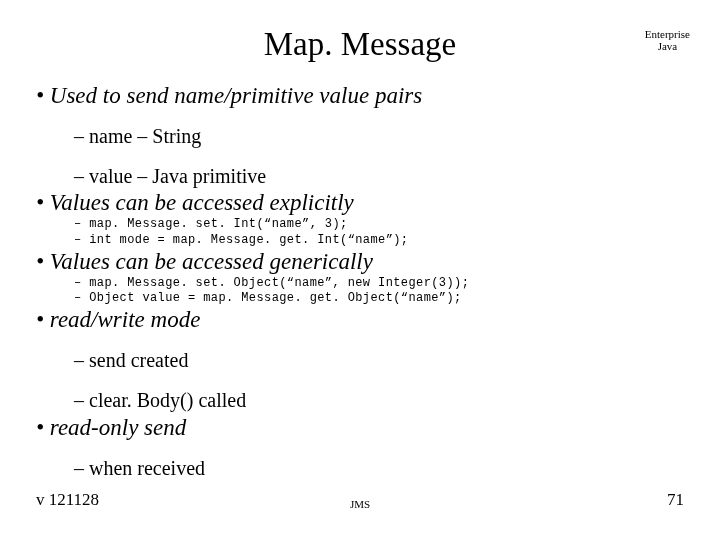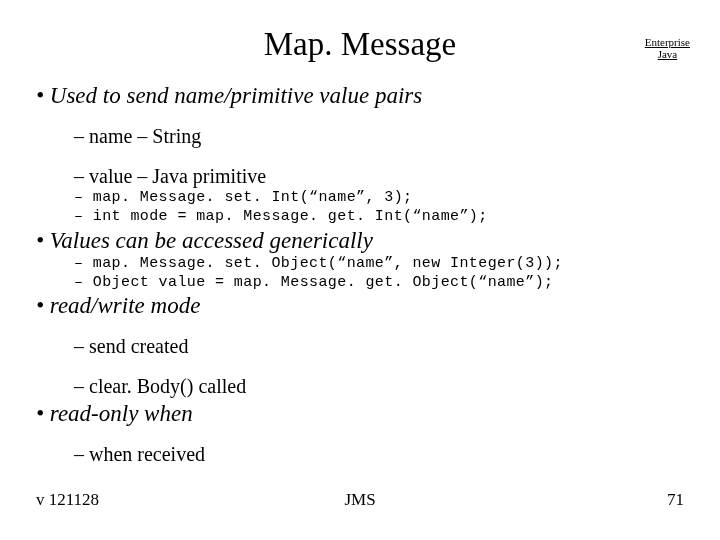--- a/index.html
+++ b/index.html
@@ -23,97 +23,97 @@
     position: absolute;
     top: 26px;
     left: 0;
     width: 720px;
     text-align: center;
     font-size: 33px;
     font-weight: normal;
   }
   .corner-label {
     position: absolute;
-    top: 36px;
+    top: 28px;
     right: 30px;
     font-size: 11px;
     line-height: 1.1;
     text-align: center;
-    text-decoration: underline;
   }
   .body {
     position: absolute;
     top: 82px;
     left: 36px;
     right: 30px;
     font-size: 23px;
     line-height: 1.18;
   }
   .b1 {
     margin: 0 0 1px 0;
     font-style: italic;
   }
   .b2 {
     margin: 16px 0 1px 38px;
     font-size: 20px;
   }
   .b2code {
     margin: 0 0 1px 38px;
     font-family: "Courier New", Courier, monospace;
-    font-size: 15px;
+    font-size: 12px;
     letter-spacing: 0.4px;
   }
   .footer {
     position: absolute;
     bottom: 30px;
     left: 36px;
     right: 36px;
     font-size: 17px;
     display: flex;
     justify-content: space-between;
     align-items: baseline;
   }
   .footer-center {
     position: absolute;
     bottom: 30px;
     left: 0;
     width: 720px;
     text-align: center;
-    font-size: 17px;
+    font-size: 11px;
   }
 </style>
 </head>
 <body>
 
 <div class="slide">
 
   <div class="title">Map. Message</div>
 
   <div class="corner-label">
     <div>Enterprise</div>
     <div>Java</div>
   </div>
 
   <div class="body">
     <div class="b1">•  Used to send name/primitive value pairs</div>
     <div class="b2">– name – String</div>
     <div class="b2">– value – Java primitive</div>
 
+    <div class="b1">•  Values can be accessed explicitly</div>
     <div class="b2code">– map. Message. set. Int(“name”, 3);</div>
     <div class="b2code">– int mode = map. Message. get. Int(“name”);</div>
 
     <div class="b1">•  Values can be accessed generically</div>
     <div class="b2code">– map. Message. set. Object(“name”, new Integer(3));</div>
     <div class="b2code">– Object value = map. Message. get. Object(“name”);</div>
 
     <div class="b1">•  read/write mode</div>
     <div class="b2">– send created</div>
     <div class="b2">– clear. Body() called</div>
 
-    <div class="b1">•  read-only when</div>
+    <div class="b1">•  read-only send</div>
     <div class="b2">– when received</div>
   </div>
 
   <div class="footer-center">JMS</div>
   <div class="footer">
     <span>v 121128</span>
     <span>71</span>
   </div>
 
 </div>

